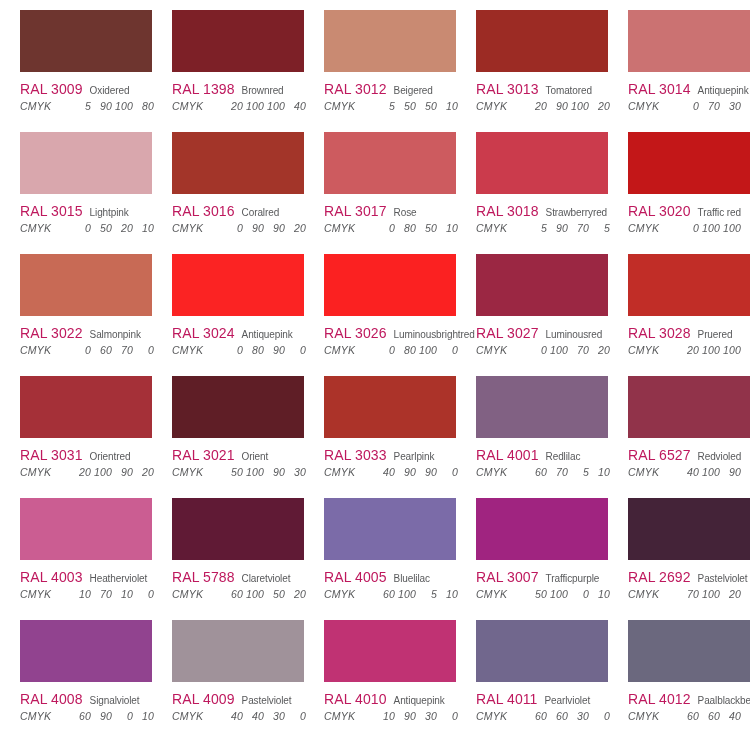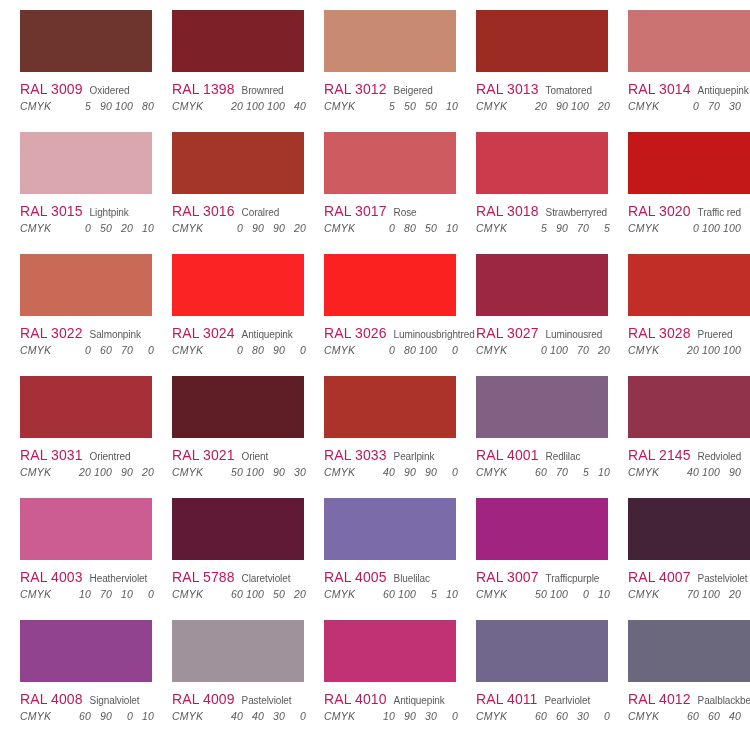--- a/index.html
+++ b/index.html
@@ -384,21 +384,21 @@
           <span>60</span>
           <span>70</span>
           <span>5</span>
           <span>10</span>
         </span>
       </div>
     </div>
     <div class="swatch-cell">
       <div class="swatch-chip" style="background-color: rgb(145, 51, 74);"></div>
       <div class="swatch-name-row">
-        <span class="ral-code">RAL 2145</span>
+        <span class="ral-code">RAL 6527</span>
         <span class="ral-label">Redvioled</span>
       </div>
       <div class="cmyk-row">
         <span class="cmyk-tag">CMYK</span>
         <span class="cmyk-values">
           <span>40</span>
           <span>100</span>
           <span>90</span>
           <span>5</span>
         </span>
@@ -464,21 +464,21 @@
           <span>50</span>
           <span>100</span>
           <span>0</span>
           <span>10</span>
         </span>
       </div>
     </div>
     <div class="swatch-cell">
       <div class="swatch-chip" style="background-color: rgb(68, 35, 56);"></div>
       <div class="swatch-name-row">
-        <span class="ral-code">RAL 4007</span>
+        <span class="ral-code">RAL 2692</span>
         <span class="ral-label">Pastelviolet</span>
       </div>
       <div class="cmyk-row">
         <span class="cmyk-tag">CMYK</span>
         <span class="cmyk-values">
           <span>70</span>
           <span>100</span>
           <span>20</span>
           <span>60</span>
         </span>

